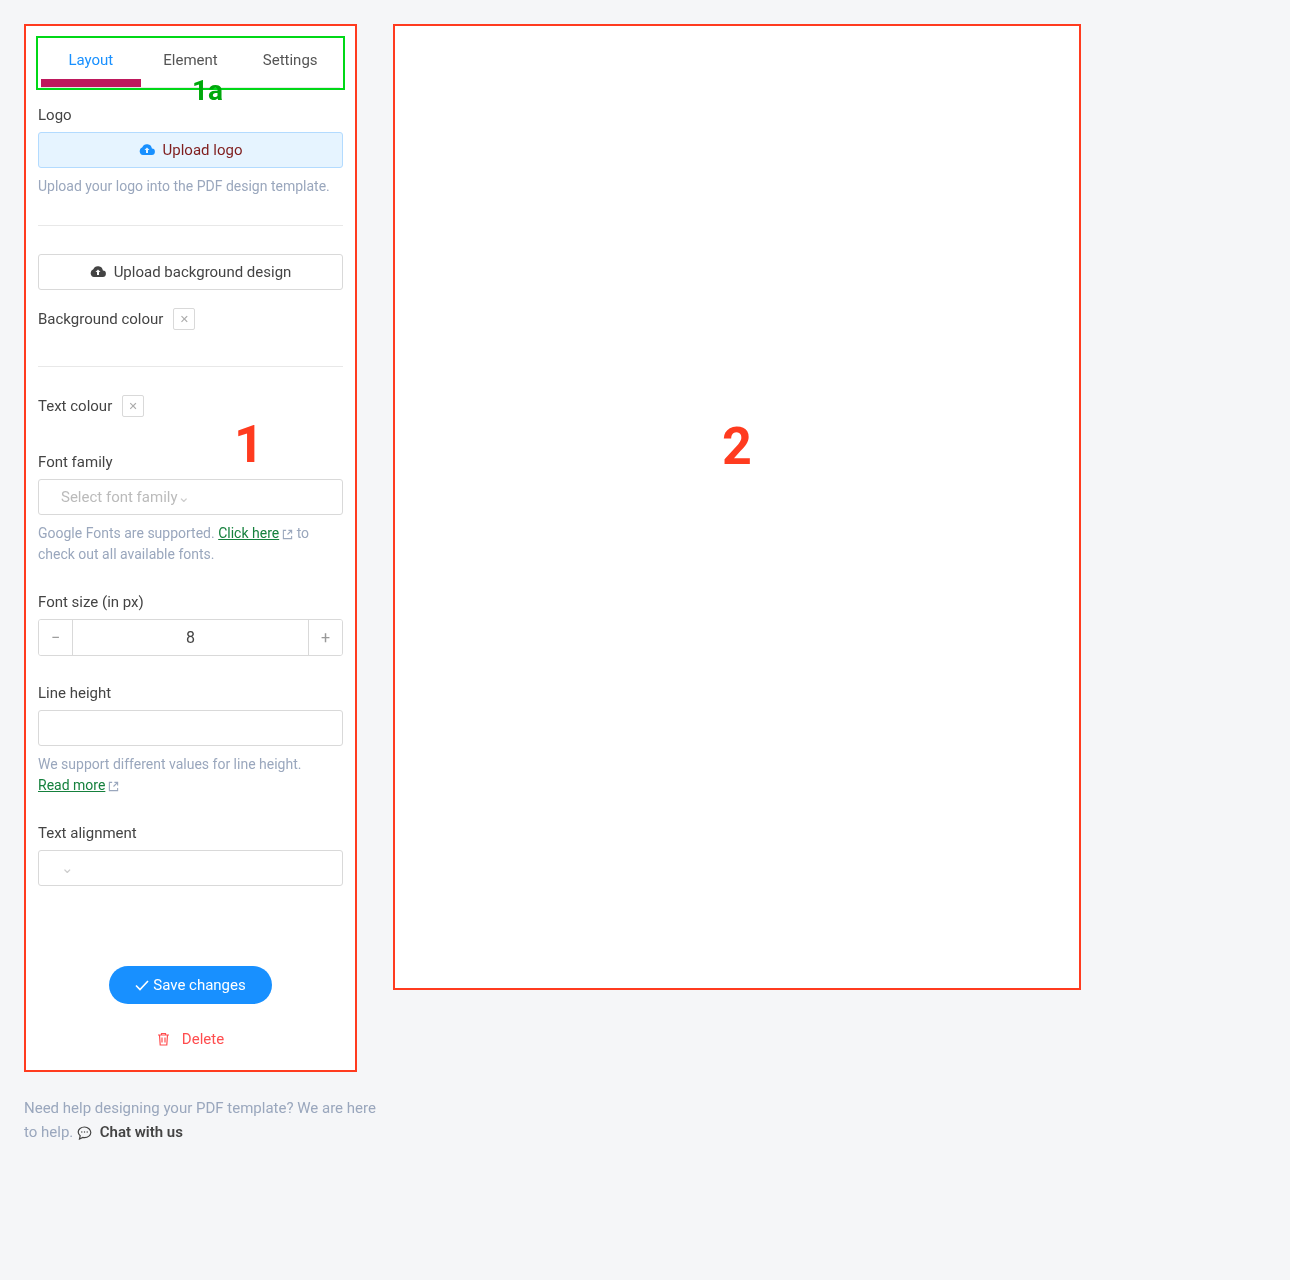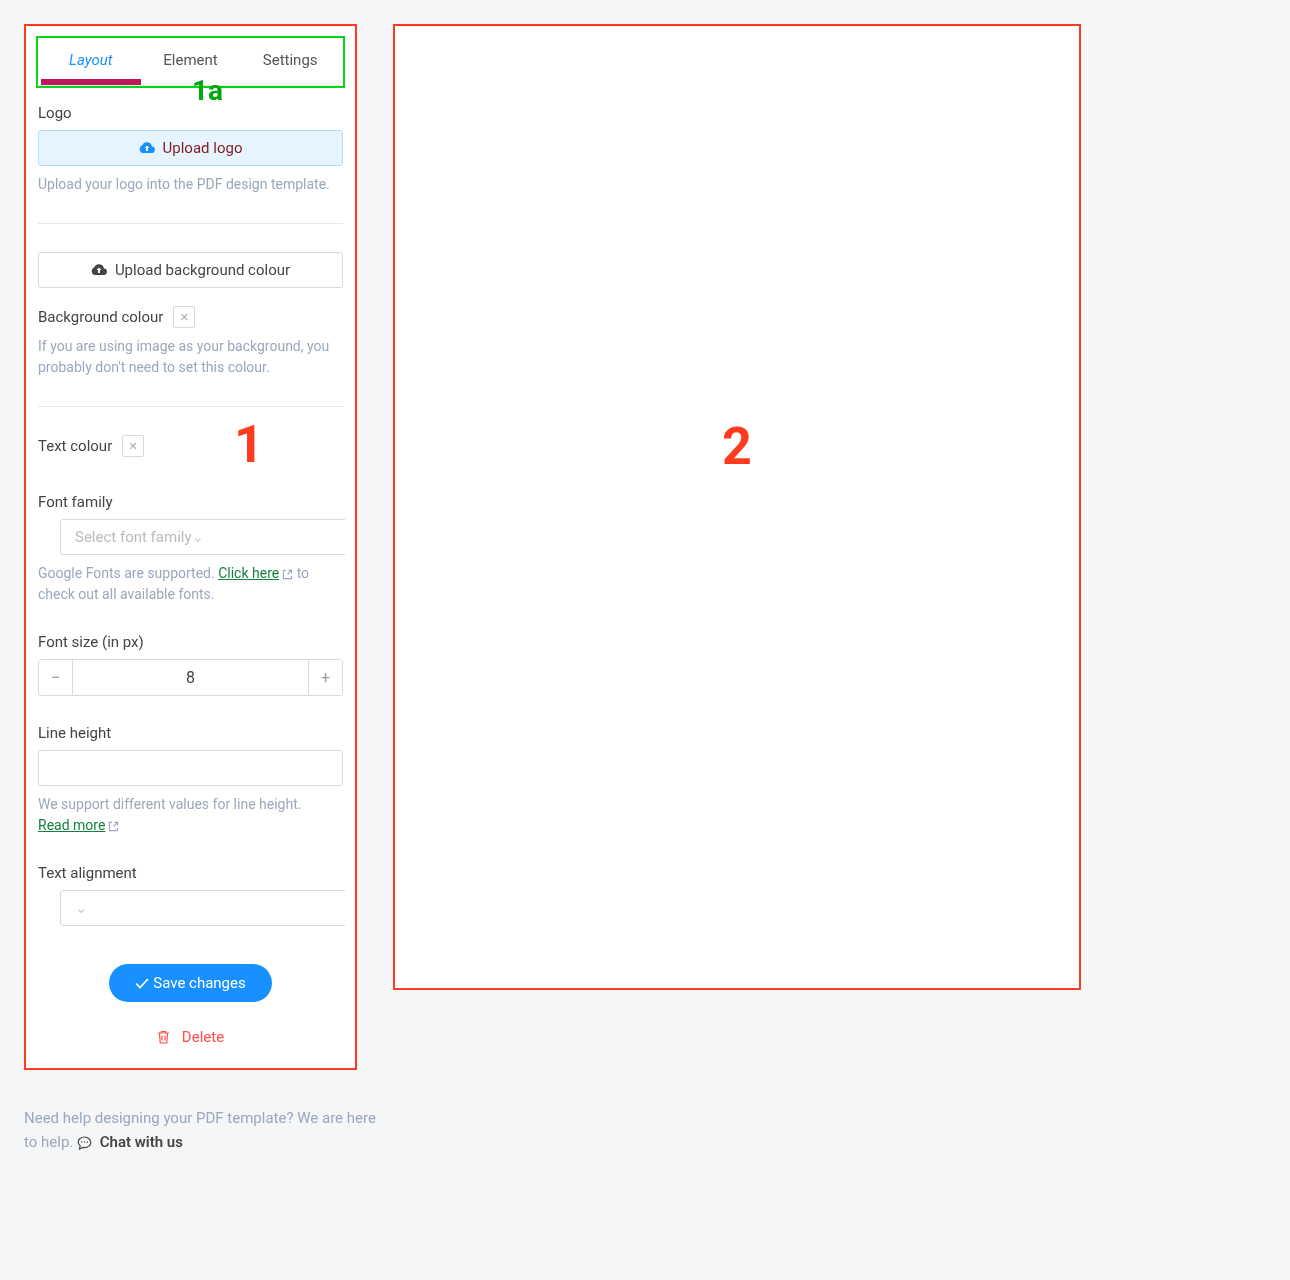--- a/index.html
+++ b/index.html
@@ -3,48 +3,48 @@
   <meta charset="utf-8">
   <style>
     * { box-sizing: border-box; margin: 0; padding: 0; font-family: -apple-system, BlinkMacSystemFont, 'Segoe UI', Roboto, sans-serif; }
     body { background: #f5f6f8; padding: 24px; width: 1290px; }
     .container { display: flex; gap: 36px; }
     .panel-left { width: 333px; border: 2px solid #ff3b1f; background: #fff; position: relative; padding: 10px; }
     .panel-right { width: 688px; height: 966px; border: 2px solid #ff3b1f; background: #fff; position: relative; }
     .tabs-wrap { border: 2px solid #00d817; padding: 3px 3px 0 3px; margin-bottom: 8px; position: relative; }
     .tabs { display: flex; border-bottom: 1px solid #e8e8e8; }
     .tab { flex: 1; text-align: center; padding: 10px 0; color: #555; font-size: 15px; cursor: pointer; }
-    .tab.active { color: #1890ff; border-bottom: 6px solid #be185d; font-style: italic; }
+    .tab.active { color: #1890ff; border-bottom: 8px solid #be185d; }
     .badge-1a { position: absolute; left: 166px; top: 48px; color: #00a80c; font-weight: bold; font-size: 28px; }
     .badge-1 { position: absolute; left: 208px; top: 388px; color: #ff3b1f; font-weight: bold; font-size: 52px; }
     .badge-2 { position: absolute; left: 50%; top: 390px; transform: translateX(-50%); color: #ff3b1f; font-weight: bold; font-size: 52px; }
     .section { padding: 8px 2px; }
     .label { color: #444; font-size: 15px; margin-bottom: 8px; display: flex; align-items: center; gap: 10px; }
     .btn { display: flex; align-items: center; justify-content: center; gap: 8px; width: 100%; padding: 8px 0; border-radius: 3px; font-size: 15px; cursor: pointer; }
     .btn-upload-logo { background: #e6f4ff; border: 1px solid #b3dbff; color: #7f1d1d; }
     .btn-upload-bg { background: #fff; border: 1px solid #d9d9d9; color: #444; }
     .helper { color: #9aa7bd; font-size: 14px; margin-top: 8px; line-height: 1.5; }
     .helper a { color: #15803d; text-decoration: underline; }
     .divider { border-top: 1px solid #e8e8e8; margin: 20px 2px; }
     .swatch { width: 22px; height: 22px; border: 1px solid #d9d9d9; border-radius: 2px; display: inline-flex; align-items: center; justify-content: center; }
     .swatch::before { content: "✕"; font-size: 11px; color: #aaa; }
-    .select { width: 100%; border: 1px solid #d9d9d9; border-radius: 3px; padding: 8px 14px; color: #bbb; font-size: 15px; display: flex; align-items: center; cursor: pointer; margin-left: 22px; }
+    .select { width: 100%; border: 1px solid #d9d9d9; border-radius: 3px; padding: 8px 22px; color: #bbb; font-size: 15px; display: flex; align-items: center; cursor: pointer; }
     .select .chev { color: #ccc; }
     .input { width: 100%; border: 1px solid #d9d9d9; border-radius: 3px; padding: 8px 10px; font-size: 15px; color: #444; }
     .stepper { display: flex; width: 100%; border: 1px solid #d9d9d9; border-radius: 3px; overflow: hidden; }
     .step-btn { width: 34px; display: flex; align-items: center; justify-content: center; color: #999; cursor: pointer; background: #fff; }
     .step-btn:first-child { border-right: 1px solid #d9d9d9; }
     .step-btn:last-child { border-left: 1px solid #d9d9d9; }
     .step-val { flex: 1; text-align: center; padding: 8px 0; color: #444; }
     .gap { height: 18px; }
     .gap-lg { height: 28px; }
     .footer-area { text-align: center; padding: 30px 0 10px; }
     .btn-save { display: inline-flex; align-items: center; gap: 4px; background: #1890ff; color: #fff; border-radius: 22px; padding: 10px 26px; font-size: 15px; cursor: pointer; }
     .btn-delete { display: inline-flex; align-items: center; gap: 12px; color: #ff4d4f; font-size: 15px; margin-top: 26px; cursor: pointer; }
-    .help-line { color: #9aa7bd; font-size: 15px; margin-top: 36px; line-height: 1.6; max-width: 360px; }
+    .help-line { color: #9aa7bd; font-size: 15px; margin-top: 24px; line-height: 1.6; max-width: 360px; }
     .help-line .chat { color: #444; font-weight: 600; cursor: pointer; }
     .chat-icon { display: inline-block; vertical-align: middle; margin-right: 4px; }
     .ext-icon { display: inline-block; vertical-align: middle; margin-left: 3px; }
     .scroll-panel { height: 838px; overflow: hidden; }
   </style>
 </head>
 <body>
 
 <div class="container">
   <div class="panel-left">
@@ -70,28 +70,27 @@
         <div class="helper">Upload your logo into the PDF design template.</div>
       </div>
 
       <div class="divider"></div>
 
       <div class="section">
         <div class="btn btn-upload-bg">
           <svg width="16" height="12" viewBox="0 0 16 12">
               <path fill="#444" d="M12.9 4.6A5 5 0 0 0 3.3 3.3 4 4 0 0 0 4 11h8.5a3.2 3.2 0 0 0 .4-6.4zM8 3.5l2.5 2.5H9v3H7v-3H5.5L8 3.5z"></path>
             </svg>
-          <span>Upload background colour</span>
+          <span>Upload background design</span>
         </div>
         <div class="gap"></div>
         <div class="label">
           <span>Background colour</span>
           <span class="swatch"></span>
         </div>
-        <div class="helper">If you are using image as your background, you probably don't need to set this colour.</div>
       </div>
 
       <div class="divider"></div>
 
       <div class="section">
         <div class="label">
           <span>Text colour</span>
           <span class="swatch"></span>
         </div>
 

